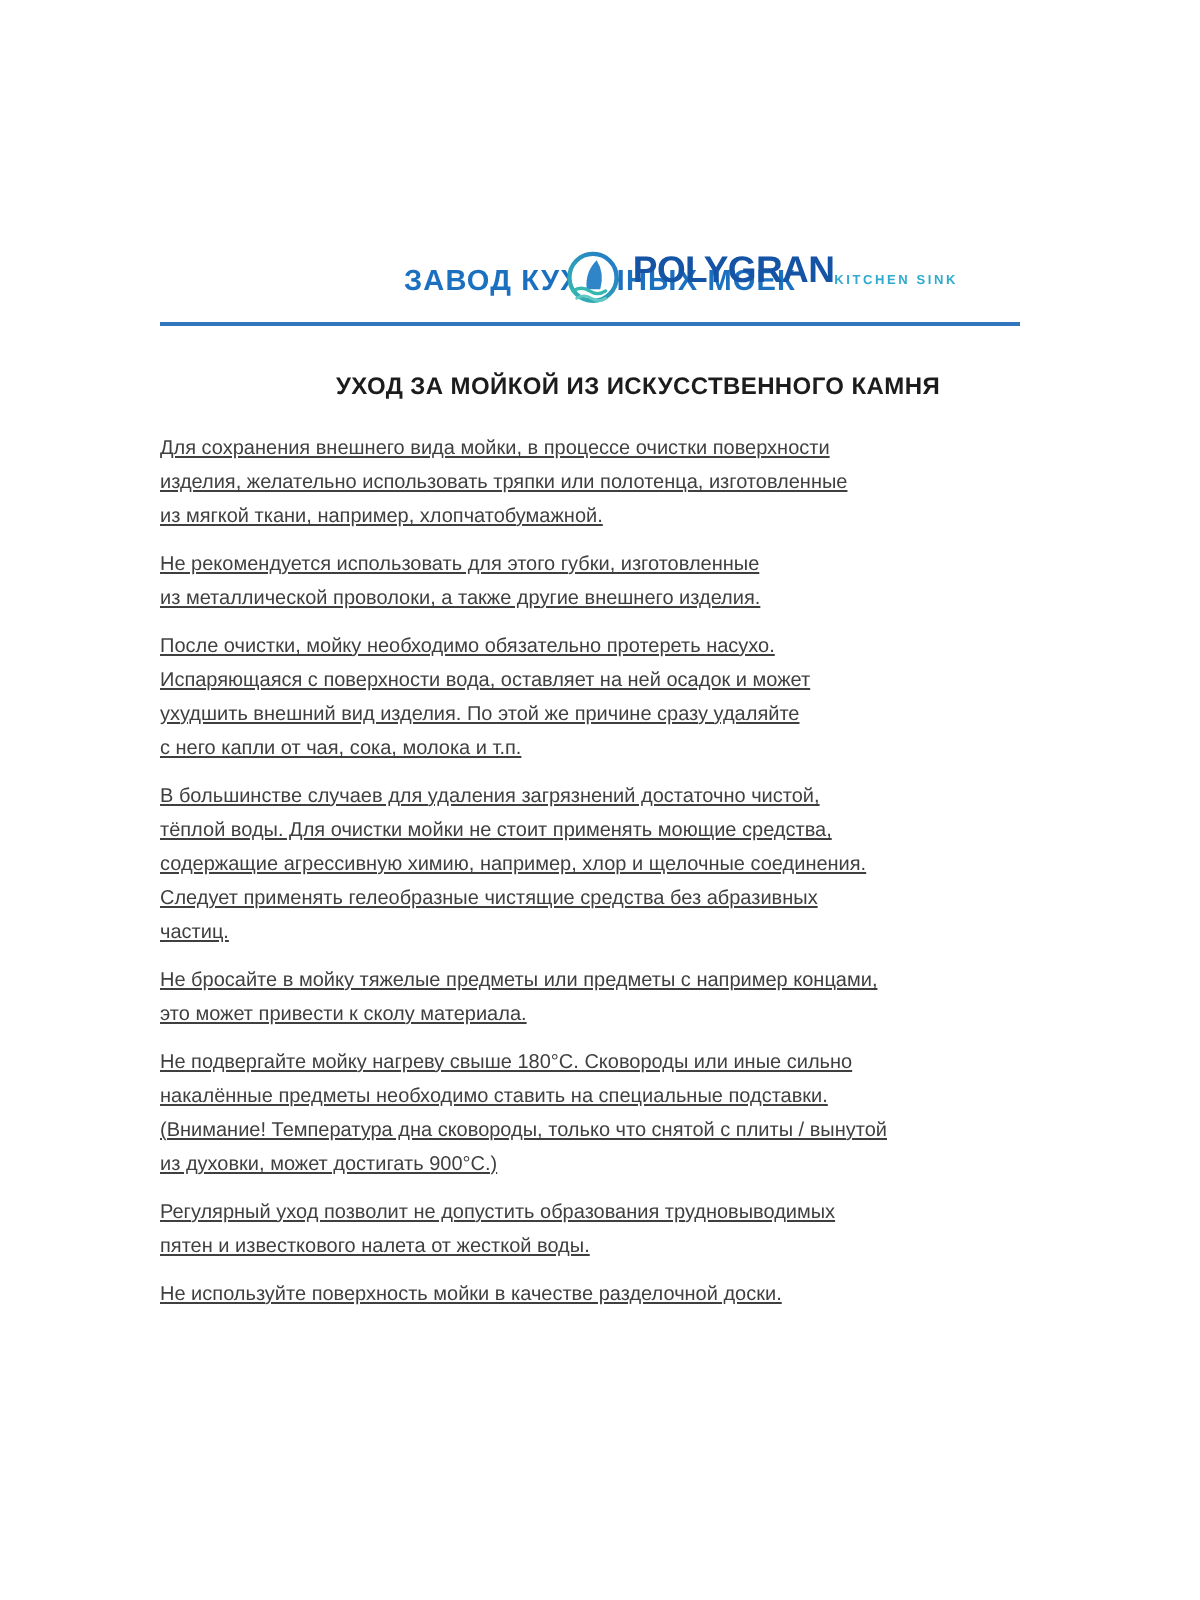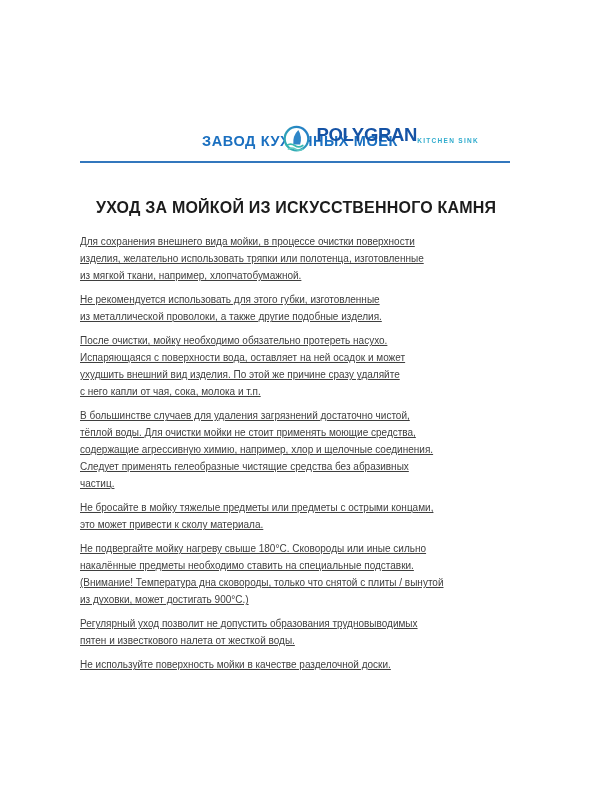--- a/index.html
+++ b/index.html
@@ -57,27 +57,28 @@
     height: 2px;
     background: var(--divider-blue, #3277bd);
   }
   .content {
     position: absolute;
     left: 80px;
     top: 183px;
     width: 478px;
   }
   .page-title {
-    margin: 16px;
-    font-size: 16px;
+    margin: 4px;
+    font-size: 12px;
     font-weight: bold;
     letter-spacing: 0.2px;
     line-height: 1.15;
     color: var(--title-color, #1c1c1c);
     white-space: nowrap;
+    text-align: center;
   }
   .paragraphs { margin-top: 15px; }
   .care-paragraph {
     margin: 0 0 7px 0;
     font-size: 10px;
     line-height: 17px;
     color: var(--body-color, #3f3f3f);
     white-space: pre-line;
     text-decoration: underline;
   }
@@ -113,31 +114,31 @@
   <div class="divider"></div>
 
   <div class="content">
     <h1 class="page-title">УХОД ЗА МОЙКОЙ ИЗ ИСКУССТВЕННОГО КАМНЯ</h1>
 
     <div class="paragraphs">
       <p class="care-paragraph">Для сохранения внешнего вида мойки, в процессе очистки поверхности
 изделия, желательно использовать тряпки или полотенца, изготовленные
 из мягкой ткани, например, хлопчатобумажной.</p>
       <p class="care-paragraph">Не рекомендуется использовать для этого губки, изготовленные
-из металлической проволоки, а также другие подобные изделия.</p>
+из металлической проволоки, а также другие внешнего изделия.</p>
       <p class="care-paragraph">После очистки, мойку необходимо обязательно протереть насухо.
 Испаряющаяся с поверхности вода, оставляет на ней осадок и может
 ухудшить внешний вид изделия. По этой же причине сразу удаляйте
 с него капли от чая, сока, молока и т.п.</p>
       <p class="care-paragraph">В большинстве случаев для удаления загрязнений достаточно чистой,
 тёплой воды. Для очистки мойки не стоит применять моющие средства,
 содержащие агрессивную химию, например, хлор и щелочные соединения.
 Следует применять гелеобразные чистящие средства без абразивных
 частиц.</p>
-      <p class="care-paragraph">Не бросайте в мойку тяжелые предметы или предметы с острыми концами,
+      <p class="care-paragraph">Не бросайте в мойку тяжелые предметы или предметы с например концами,
 это может привести к сколу материала.</p>
       <p class="care-paragraph">Не подвергайте мойку нагреву свыше 180°С. Сковороды или иные сильно
 накалённые предметы необходимо ставить на специальные подставки.
 (Внимание! Температура дна сковороды, только что снятой с плиты / вынутой
 из духовки, может достигать 900°С.)</p>
       <p class="care-paragraph">Регулярный уход позволит не допустить образования трудновыводимых
 пятен и известкового налета от жесткой воды.</p>
       <p class="care-paragraph">Не используйте поверхность мойки в качестве разделочной доски.</p>
     </div>
   </div>

